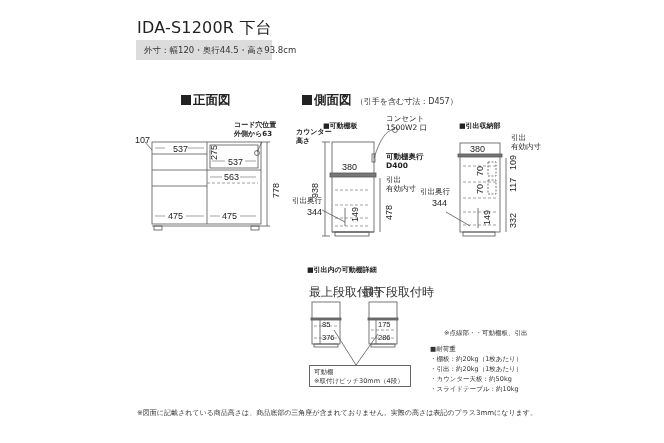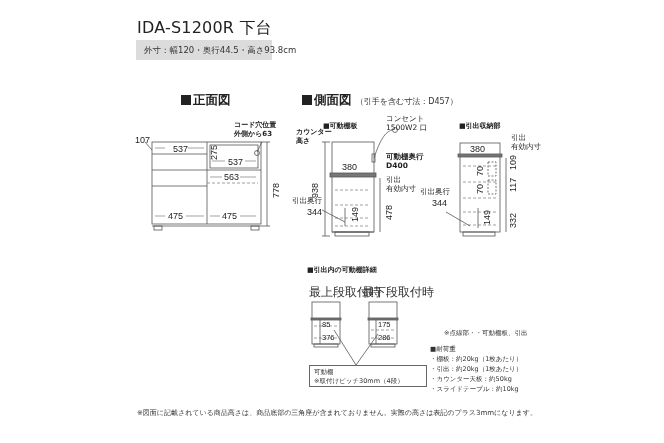--- a/index.html
+++ b/index.html
@@ -10,21 +10,21 @@
   .sec{font-size:12.5px;font-weight:bold;color:#222;}
   .sec .sq{display:inline-block;width:10px;height:10px;background:#222;margin-right:2px;vertical-align:-1px;}
   .sub{font-size:8px;font-weight:normal;color:#333;}
   .lbl{font-size:7px;color:#222;}
   .lblb{font-size:7px;color:#222;font-weight:bold;}
   .small{font-size:12px;color:#333;}
   svg{position:absolute;left:0;top:0;}
   svg text{font-family:"Liberation Sans","DejaVu Sans",sans-serif;fill:#222;}
   .note{font-size:6.5px;color:#333;line-height:10px;}
   .footer{left:137px;top:408px;font-size:7px;color:#333;}
-  .callout{left:309px;top:365px;width:118px;height:22px;border:1px solid #666;background:#fff;font-size:6.5px;line-height:9px;padding:2px 4px;box-sizing:border-box;color:#333;}
+  .callout{left:309px;top:365px;width:102px;height:22px;border:1px solid #666;background:#fff;font-size:6.5px;line-height:9px;padding:2px 4px;box-sizing:border-box;color:#333;}
 </style>
 </head>
 <body>
 
 <div class="abs title">IDA-S1200R 下台</div>
 <div class="abs specbar">外寸：幅120・奥行44.5・高さ93.8cm</div>
 
 <div class="abs sec" style="left:137px;top:92px;padding-left:44px;"><span class="sq"></span><span>正面図</span></div>
 <div class="abs sec" style="left:302px;top:92px;"><span class="sq"></span><span>側面図</span> <span class="sub">（引手を含む寸法：D457）</span></div>
 

